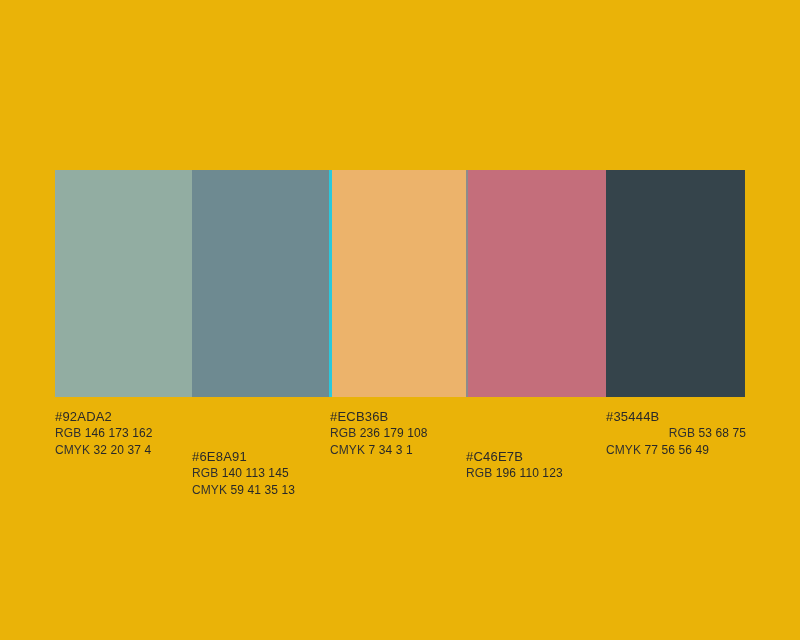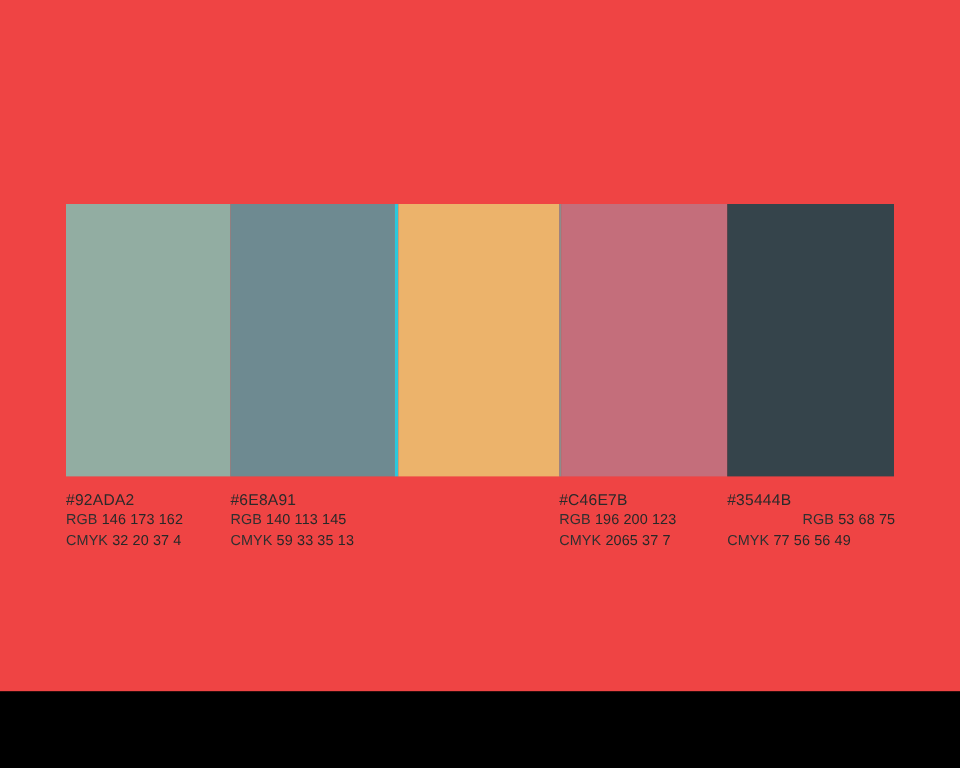--- a/index.html
+++ b/index.html
@@ -10,22 +10,22 @@
     width: 800px;
     height: 640px;
     background: #000000;
     font-family: "Liberation Sans", sans-serif;
     overflow: hidden;
   }
 
   #palette-page {
     position: relative;
     width: 800px;
-    height: 576px;
-    background: #ef4444;
+    height: 640px;
+    background: #eab308;
   }
 
   
   #swatch-band {
     position: absolute;
     left: 55px;
     top: 170px;
     width: 690px;
     height: 227px;
     display: flex;
@@ -52,21 +52,21 @@
     height: 60px;
   }
   .swatch-info {
     position: absolute;
     top: 0;
     width: 140px;
   }
   .info-col-0 { left: 0px; }
   .info-col-1 { left: 137px; }
   .info-col-2 { left: 275px; }
-  .info-col-3 { left: 411px; }
+  .info-col-3 { left: 411px; margin-top: 40px; }
   .info-col-4 { left: 551px; }
 
   .info-hex {
     color: #2a2a2a;
     font-size: 13px;
     line-height: 17px;
     letter-spacing: 0.2px;
     white-space: nowrap;
     font-weight: normal;
   }
@@ -103,30 +103,34 @@
 
   <div id="swatch-info-row">
 
     <div class="swatch-info info-col-0">
       <div class="info-hex" style="color: rgb(42, 42, 42);">#92ADA2</div>
       <div class="info-line" style="color: rgb(42, 42, 42);"><span class="info-key">RGB</span> <span class="info-val">146 173 162</span></div>
       <div class="info-line" style="color: rgb(42, 42, 42);"><span class="info-key">CMYK</span> <span class="info-val">32 20 37 4</span></div>
     </div>
 
     <div class="swatch-info info-col-1">
-      <div class="info-hex" style="color: rgb(42, 42, 42);">#6E8A91</div>
+      <div class="info-hex" style="color: rgb(42, 42, 42); margin-top: 40px;">#6E8A91</div>
       <div class="info-line" style="color: rgb(42, 42, 42);"><span class="info-key">RGB</span> <span class="info-val">140 113 145</span></div>
-      <div class="info-line" style="color: rgb(42, 42, 42);"><span class="info-key">CMYK</span> <span class="info-val">59 33 35 13</span></div>
+      <div class="info-line" style="color: rgb(42, 42, 42);"><span class="info-key">CMYK</span> <span class="info-val">59 41 35 13</span></div>
     </div>
 
+    <div class="swatch-info info-col-2">
+      <div class="info-hex" style="color: rgb(42, 42, 42);">#ECB36B</div>
+      <div class="info-line" style="color: rgb(42, 42, 42);"><span class="info-key">RGB</span> <span class="info-val">236 179 108</span></div>
+      <div class="info-line" style="color: rgb(42, 42, 42);"><span class="info-key">CMYK</span> <span class="info-val">7 34 3 1</span></div>
+    </div>
 
     <div class="swatch-info info-col-3">
       <div class="info-hex" style="color: rgb(42, 42, 42);">#C46E7B</div>
-      <div class="info-line" style="color: rgb(42, 42, 42);"><span class="info-key">RGB</span> <span class="info-val">196 200 123</span></div>
-      <div class="info-line" style="color: rgb(42, 42, 42);"><span class="info-key">CMYK</span> <span class="info-val">2065 37 7</span></div>
+      <div class="info-line" style="color: rgb(42, 42, 42);"><span class="info-key">RGB</span> <span class="info-val">196 110 123</span></div>
     </div>
 
     <div class="swatch-info info-col-4">
       <div class="info-hex" style="color: rgb(42, 42, 42);">#35444B</div>
       <div class="info-line" style="color: rgb(42, 42, 42); text-align: right;"><span class="info-key">RGB</span> <span class="info-val">53 68 75</span></div>
       <div class="info-line" style="color: rgb(42, 42, 42);"><span class="info-key">CMYK</span> <span class="info-val">77 56 56 49</span></div>
     </div>
 
   </div>
 </div>

